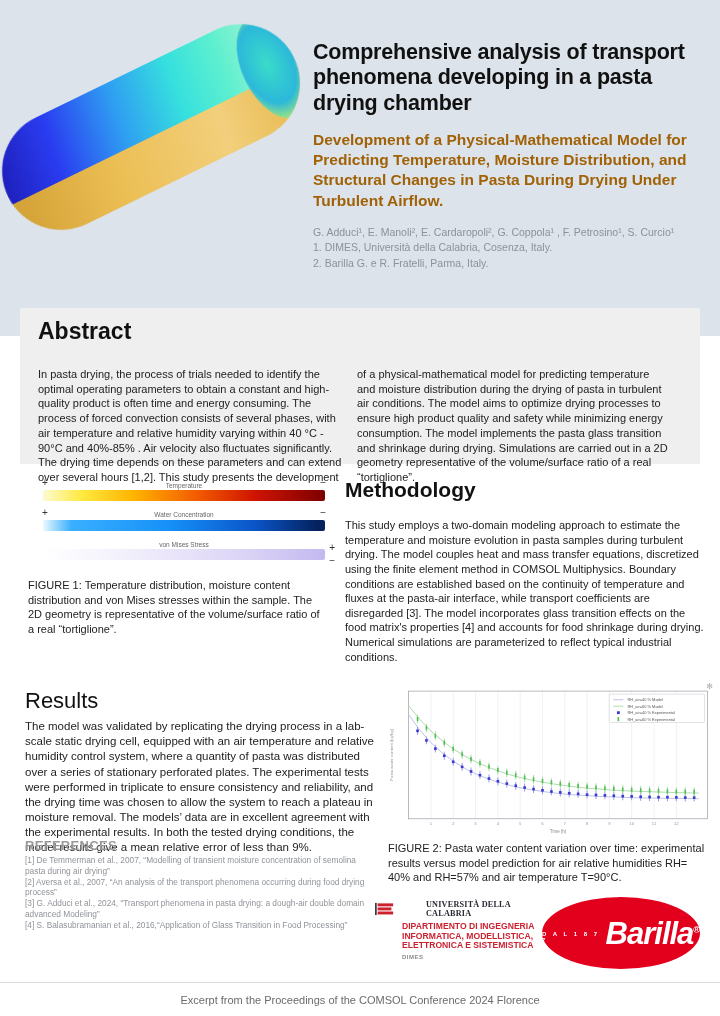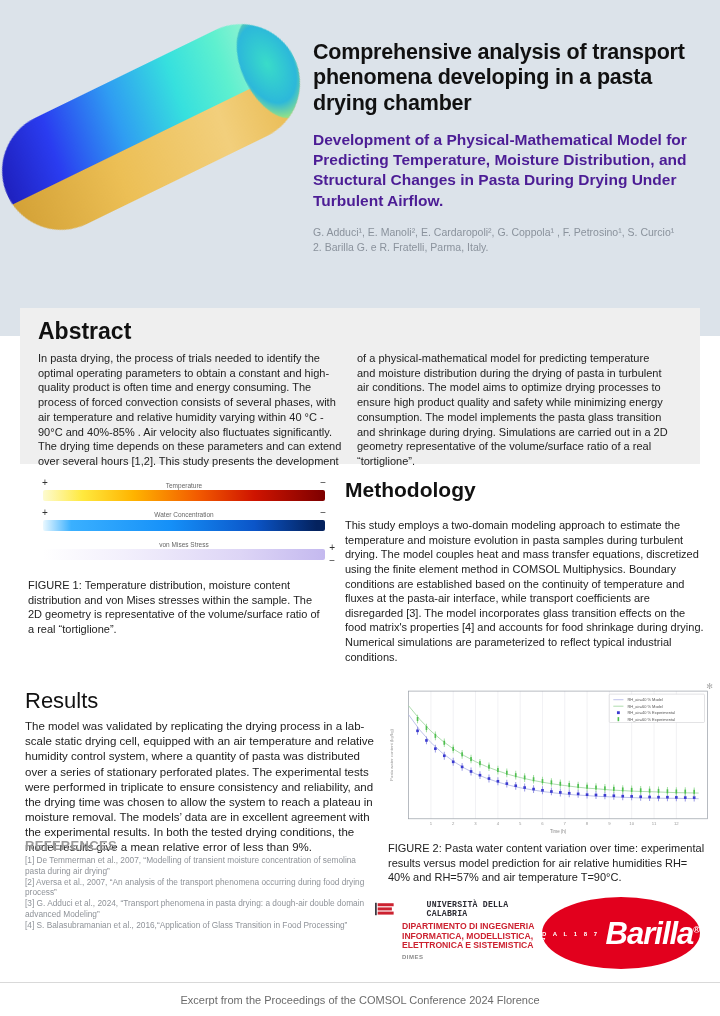--- a/index.html
+++ b/index.html
@@ -12,27 +12,27 @@
   .tube { position:absolute; left:-8px; top:68px; width:318px; height:118px; border-radius:60px;
           transform:rotate(-26deg); overflow:hidden; filter:blur(.4px); }
   .tube-top { position:absolute; left:0; top:0; right:0; height:58%;
           background:linear-gradient(97deg,#1d1db8 0%,#2a3cf0 20%,#2f9df2 42%,#36e0de 62%,#5ef0cf 78%,#aef2d2 96%); }
   .tube-bottom { position:absolute; left:0; bottom:0; right:0; height:42%;
           background:linear-gradient(97deg,#d3a136 0%,#ecbf55 35%,#f2cf7c 70%,#e6b546 100%); }
   .tube-cap { position:absolute; right:-10px; top:4px; width:64px; height:110px; border-radius:50%;
           background:radial-gradient(ellipse at 42% 45%, #39dcc9 0%, #2cb8da 48%, #8fe08a 66%, #e8c050 76%, #d9a93a 100%); }
   .header-text { position:absolute; left:313px; top:40px; width:392px; }
   .title { font-size:21.5px; line-height:1.18; font-weight:bold; letter-spacing:-0.2px; color:#111; }
-  .subtitle { margin-top:14px; font-size:15.5px; line-height:1.3; color:#4c1d95; }
+  .subtitle { margin-top:14px; font-size:15.5px; line-height:1.3; color:#a16207; }
   .authors { margin-top:14px; font-size:10.5px; line-height:1.5; color:#8a929c; }
   .affil { font-size:10.5px; line-height:1.5; color:#8a929c; }
 
   
   .abstract { position:absolute; left:20px; top:308px; width:680px; height:156px; background:#efefef; padding:10px 18px; }
-  .abstract h2 { font-size:23px; font-weight:bold; color:#111; margin-bottom:6px; }
+  .abstract h2 { font-size:23px; font-weight:bold; color:#111; margin-bottom:22px; }
   .abs-cols { display:flex; gap:8px; }
   .abs-col { width:311px; font-size:11px; line-height:1.34; color:#222; text-align:left; }
 
   
   .fig1 { position:absolute; left:28px; top:482px; width:312px; }
   .cb-row { position:relative; width:282px; margin:0 auto 3px auto; }
   .cb-label { text-align:center; font-size:6.5px; color:#666; line-height:1.3; filter:blur(.2px); }
   .cb-barwrap { position:relative; }
   .cb-bar { height:11px; border-radius:2px; }
   .bar-temp { background:linear-gradient(90deg,#fdfbd0 0%,#ffe93e 14%,#ffb400 32%,#f25a00 55%,#cf1400 75%,#7d0000 100%); }
@@ -62,21 +62,21 @@
   .fig2-caption { margin-top:5px; width:320px; font-size:11px; line-height:1.32; color:#222; }
 
   
   .references { position:absolute; left:25px; top:838px; width:350px; }
   .references h3 { font-size:13px; font-weight:bold; color:#9a9a9a; letter-spacing:.3px; margin-bottom:2px; }
   .references p { font-size:8.3px; line-height:1.3; color:#8f9399; }
 
   
   .unical { position:absolute; left:375px; top:900px; width:165px; }
   .unical-top { display:flex; align-items:center; gap:5px; }
-  .unical-name { font-family:Liberation Mono, monospace; font-weight:bold; font-size:8.2px; letter-spacing:.2px; color:#2a2a33;padding-left:27px; }
+  .unical-name { font-family:Liberation Serif, serif; font-weight:bold; font-size:8.2px; letter-spacing:.2px; color:#2a2a33;padding-left:27px; }
   .unical-dept { margin:4px 0 0 27px; color:#cc2230; font-weight:bold; font-size:8.6px; line-height:1.12; }
   .unical-dimes { margin:3px 0 0 27px; color:#8b8b8b; font-weight:bold; font-size:6px; letter-spacing:.5px; }
   .barilla { position:absolute; left:542px; top:897px; width:158px; height:72px; background:#e2001d; border-radius:50%;
              display:flex; flex-direction:row; align-items:center; justify-content:flex-start; }
   .barilla-dal { margin-top:8px; color:#fff; font-size:6px; letter-spacing:2.5px; font-weight:bold; }
   .barilla-word { color:#fff; font-size:31px; font-weight:bold; font-style:italic; line-height:1; margin-top:1px; letter-spacing:-1px; }
   .barilla-reg { font-size:9px; font-style:normal; vertical-align:super; letter-spacing:0; }
 
   
   .footer { position:absolute; left:0; bottom:0; width:720px; height:34px; border-top:1px solid #d9d9d9;
@@ -93,20 +93,21 @@
       <div class="tube">
         <div class="tube-top"></div>
         <div class="tube-bottom"></div>
         <div class="tube-cap"></div>
       </div>
     </div>
     <div class="header-text">
       <h1 class="title">Comprehensive analysis of transport phenomena developing in a pasta drying chamber</h1>
       <h2 class="subtitle">Development of a Physical-Mathematical Model for Predicting Temperature, Moisture Distribution, and Structural Changes in Pasta During Drying Under Turbulent Airflow.</h2>
       <p class="authors">G. Adduci¹, E. Manoli², E. Cardaropoli², G. Coppola¹ , F. Petrosino¹, S. Curcio¹</p>
+      <p class="affil">1. DIMES, Università della Calabria, Cosenza, Italy.</p>
       <p class="affil">2. Barilla G. e R. Fratelli, Parma, Italy.</p>
     </div>
   </header>
 
   <section class="abstract">
     <h2>Abstract</h2>
     <div class="abs-cols">
       <p class="abs-col">In pasta drying, the process of trials needed to identify the optimal operating parameters to obtain a constant and high-quality product is often time and energy consuming. The process of forced convection consists of several phases, with air temperature and relative humidity varying within 40 °C - 90°C and 40%-85% . Air velocity also fluctuates significantly. The drying time depends on these parameters and can extend over several hours [1,2]. This study presents the development</p>
       <p class="abs-col">of a physical-mathematical model for predicting temperature and moisture distribution during the drying of pasta in turbulent air conditions. The model aims to optimize drying processes to ensure high product quality and safety while minimizing energy consumption. The model implements the pasta glass transition and shrinkage during drying. Simulations are carried out in a 2D geometry representative of the volume/surface ratio of a real “tortiglione”.</p>
     </div>

